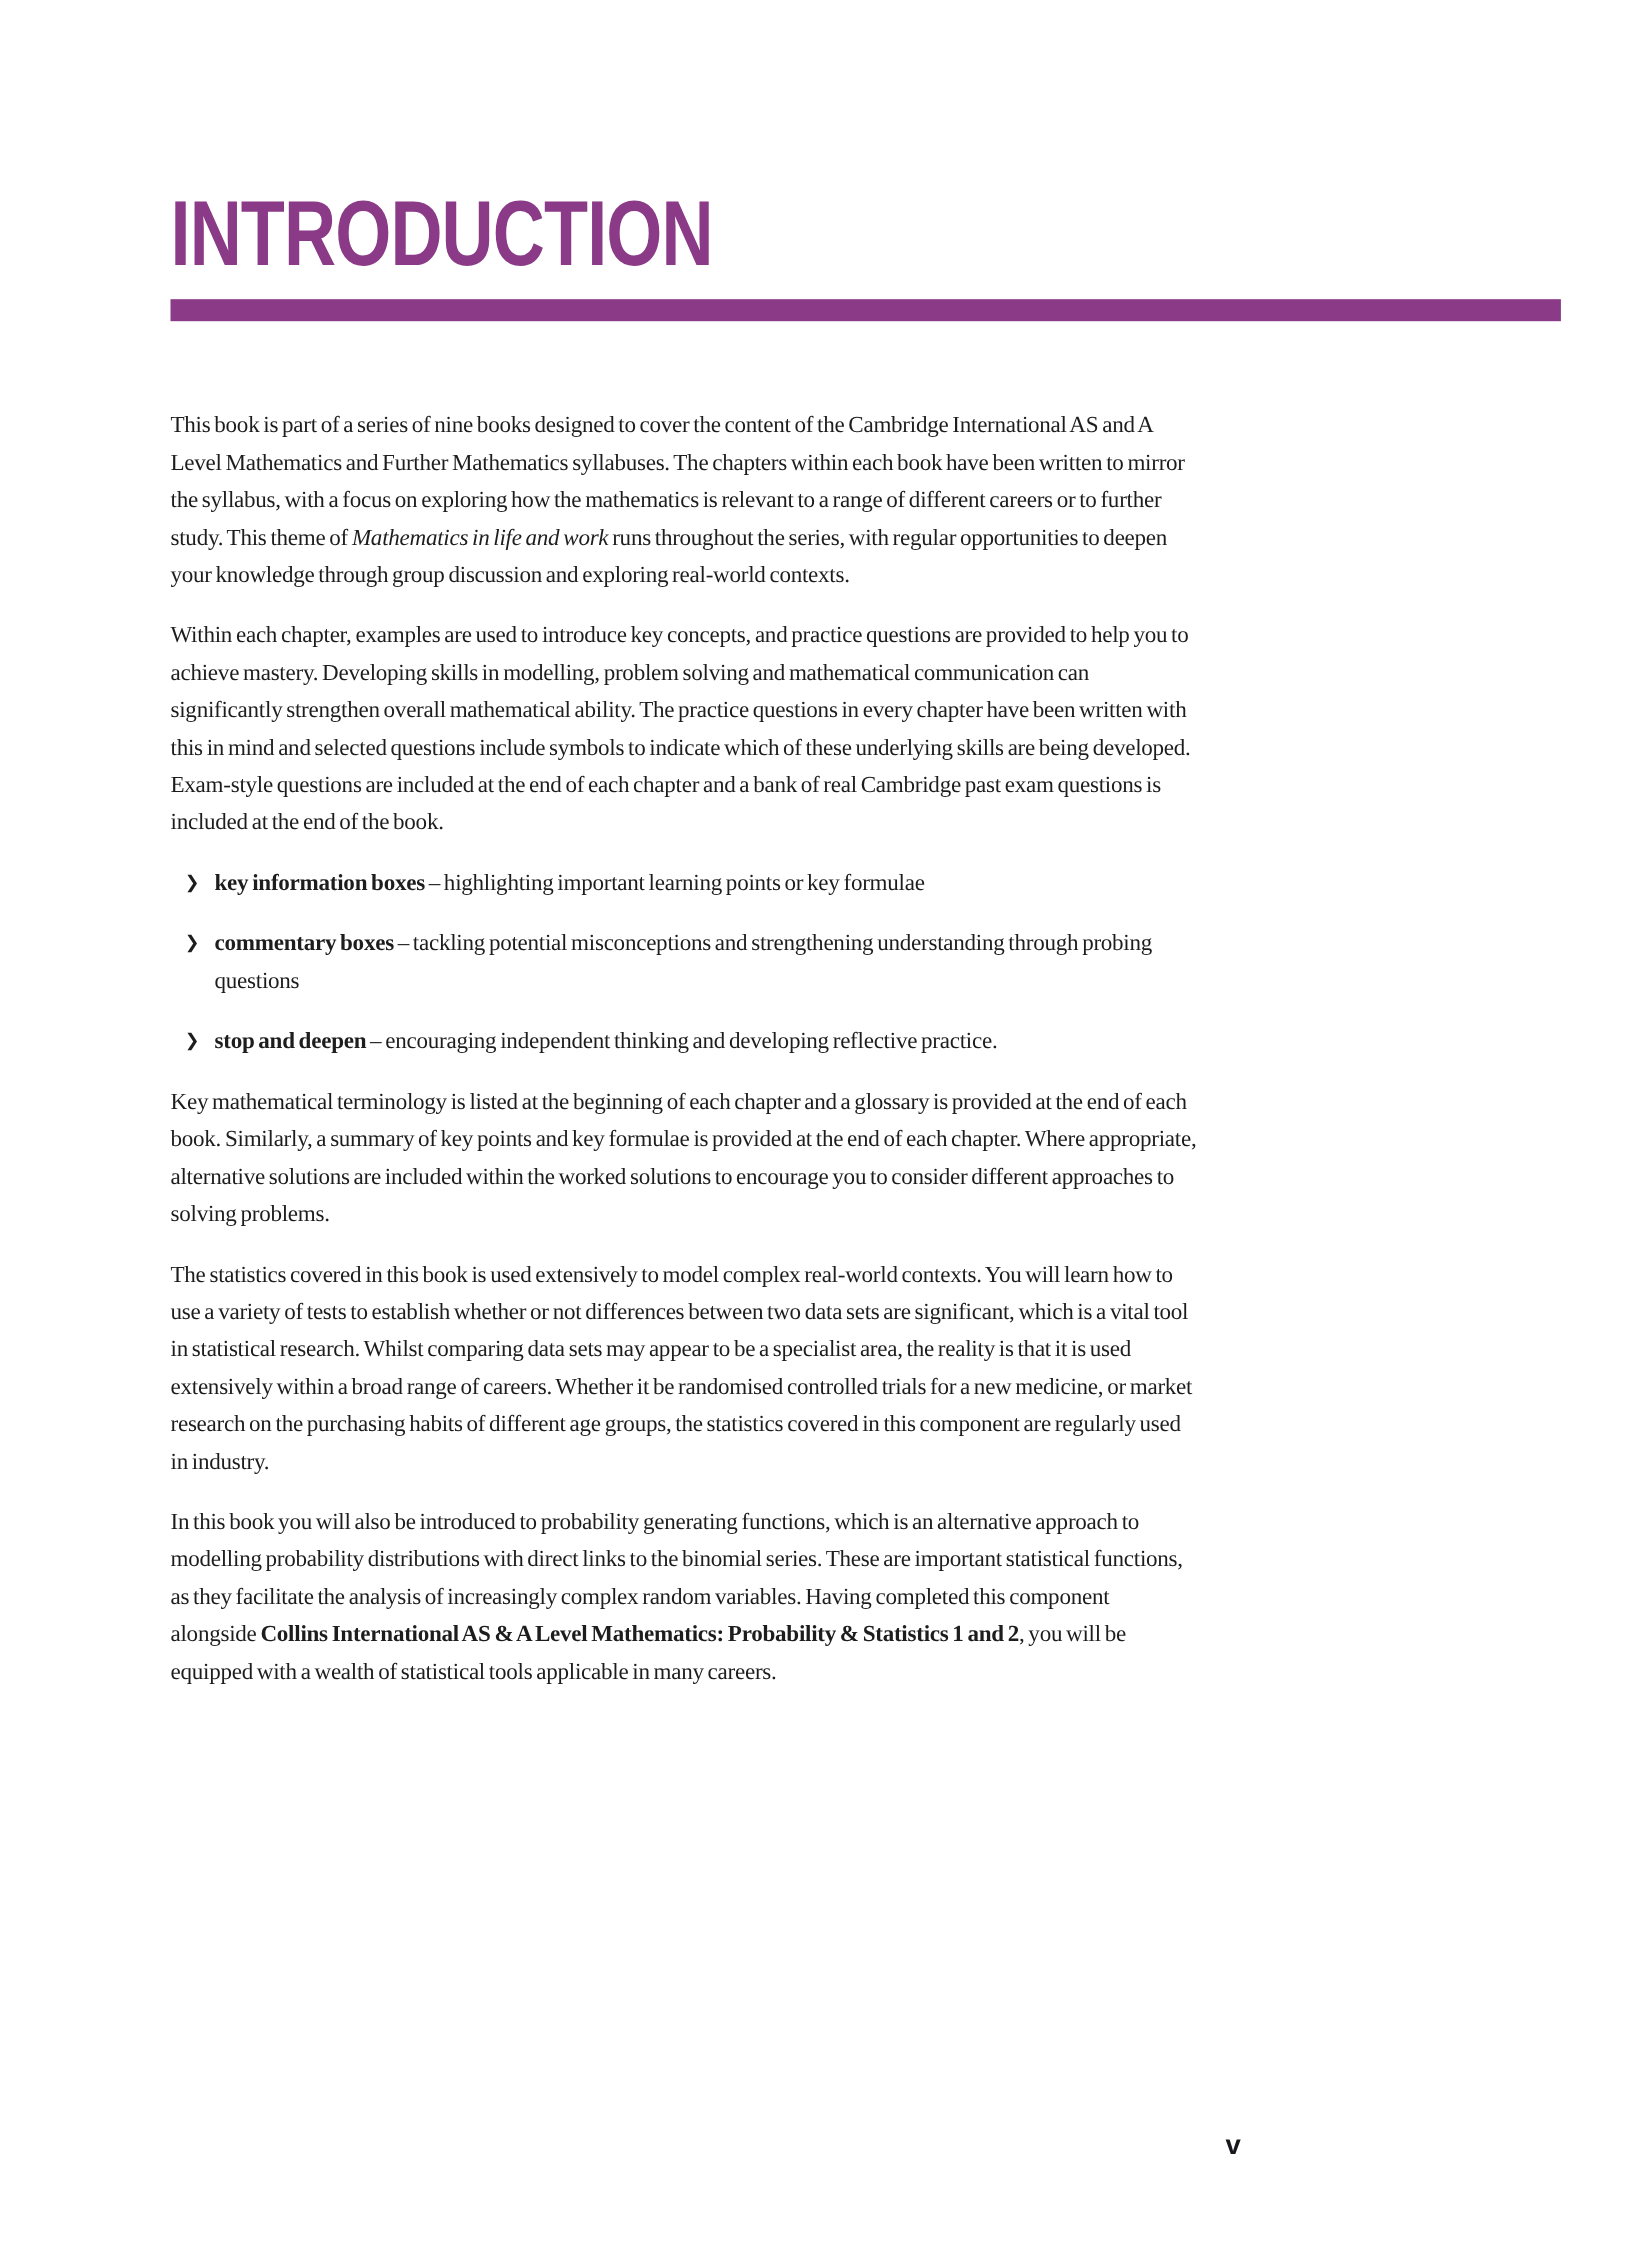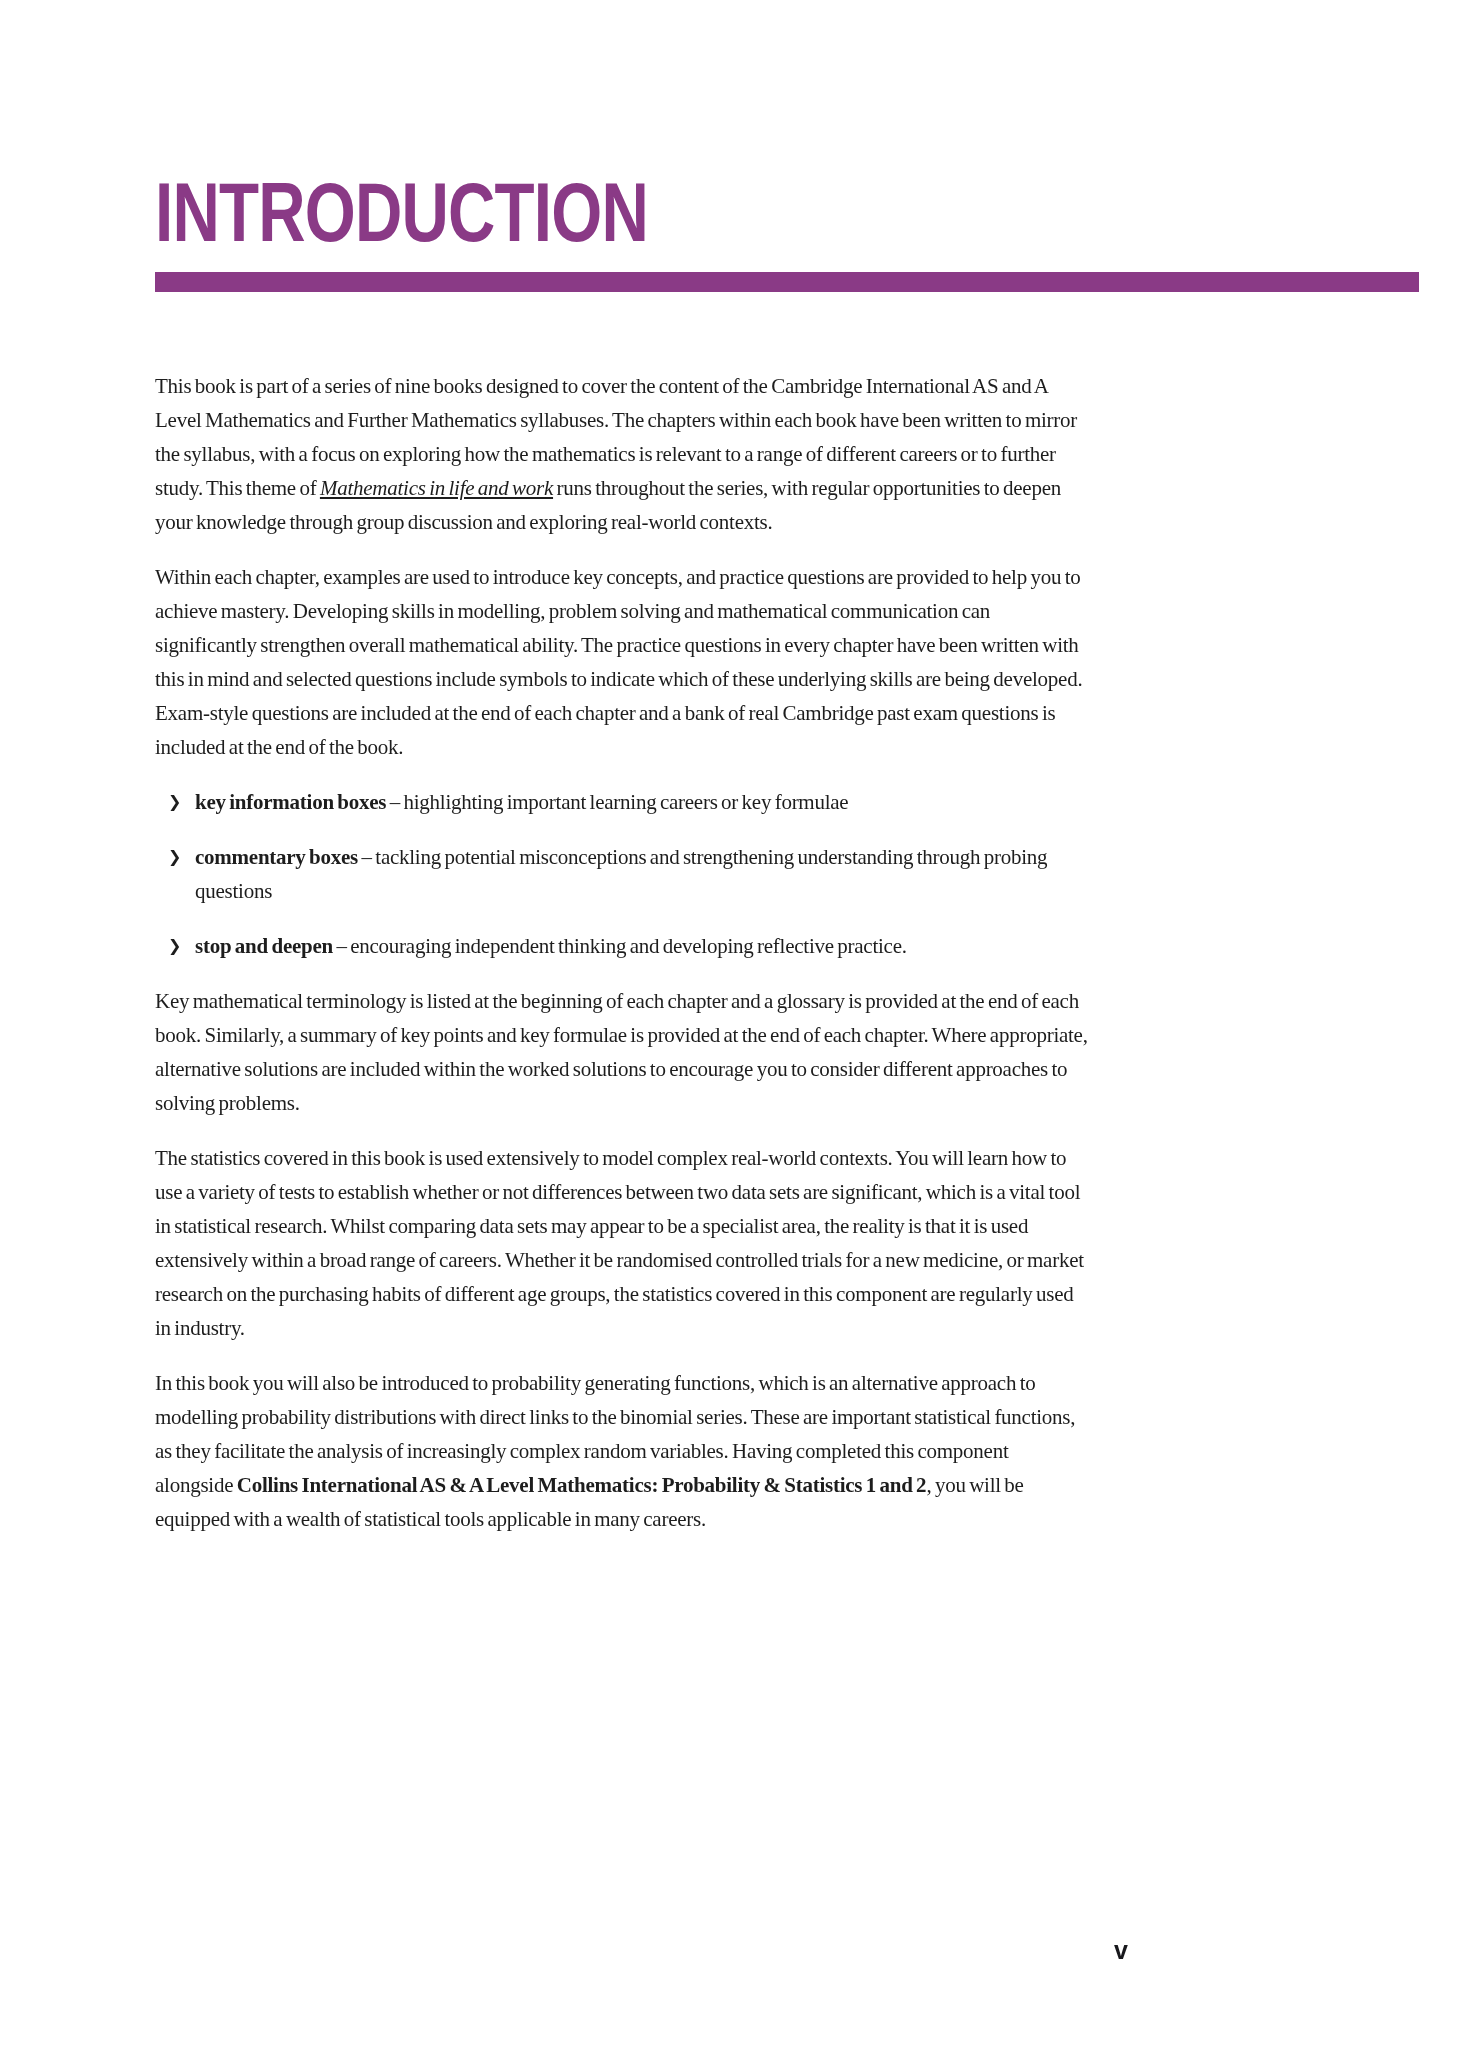--- a/index.html
+++ b/index.html
@@ -66,21 +66,21 @@
   }
   .content .bullet .marker{
     position:absolute;
     left:13px;top:0;
     font-family:"DejaVu Sans", sans-serif;
     font-weight:700;
     font-size:16px;
     line-height:34px;
     color:var(--body-text);
   }
-  .it{font-style:italic;text-decoration:underline;}
+  .it{font-style:italic;}
   .bd{font-weight:700;text-align:center;}
   footer .page-num{
     position:absolute;
     top:1936px;
     right:58px;
     font-family:"Liberation Sans", sans-serif;
     font-weight:700;
     font-size:25px;
     color:var(--footer-text);
   }
@@ -91,21 +91,21 @@
 <div class="page">
   <div class="inner">
     <header>
       <h1><span class="condense">INTRODUCTION</span></h1>
       <div class="title-rule"></div>
     </header>
     <main class="content">
       <div id="blocks">
           <p class="para"><span>This book is part of a series of nine books designed to cover the content of the Cambridge International AS and A Level Mathematics and Further Mathematics syllabuses. The chapters within each book have been written to mirror the syllabus, with a focus on exploring how the mathematics is relevant to a range of different careers or to further study. This theme of </span><span class="it">Mathematics in life and work</span><span> runs throughout the series, with regular opportunities to deepen your knowledge through group discussion and exploring real-world contexts.</span></p>
           <p class="para"><span>Within each chapter, examples are used to introduce key concepts, and practice questions are provided to help you to achieve mastery. Developing skills in modelling, problem solving and mathematical communication can significantly strengthen overall mathematical ability. The practice questions in every chapter have been written with this in mind and selected questions include symbols to indicate which of these underlying skills are being developed. Exam-style questions are included at the end of each chapter and a bank of real Cambridge past exam questions is included at the end of the book.</span></p>
-          <div class="bullet"><span class="marker">❯</span><span class="bd">key information boxes</span><span> – highlighting important learning careers or key formulae</span></div>
+          <div class="bullet"><span class="marker">❯</span><span class="bd">key information boxes</span><span> – highlighting important learning points or key formulae</span></div>
           <div class="bullet"><span class="marker">❯</span><span class="bd">commentary boxes</span><span> – tackling potential misconceptions and strengthening understanding through probing questions</span></div>
           <div class="bullet"><span class="marker">❯</span><span class="bd">stop and deepen</span><span> – encouraging independent thinking and developing reflective practice.</span></div>
           <p class="para"><span>Key mathematical terminology is listed at the beginning of each chapter and a glossary is provided at the end of each book. Similarly, a summary of key points and key formulae is provided at the end of each chapter. Where appropriate, alternative solutions are included within the worked solutions to encourage you to consider different approaches to solving problems.</span></p>
           <p class="para"><span>The statistics covered in this book is used extensively to model complex real-world contexts. You will learn how to use a variety of tests to establish whether or not differences between two data sets are significant, which is a vital tool in statistical research. Whilst comparing data sets may appear to be a specialist area, the reality is that it is used extensively within a broad range of careers. Whether it be randomised controlled trials for a new medicine, or market research on the purchasing habits of different age groups, the statistics covered in this component are regularly used in industry.</span></p>
           <p class="para"><span>In this book you will also be introduced to probability generating functions, which is an alternative approach to modelling probability distributions with direct links to the binomial series. These are important statistical functions, as they facilitate the analysis of increasingly complex random variables. Having completed this component alongside </span><span class="bd">Collins International AS &amp; A Level Mathematics: Probability &amp; Statistics 1 and 2</span><span>, you will be equipped with a wealth of statistical tools applicable in many careers.</span></p>
         </div>
     </main>
   </div>
   <footer>
     <span class="page-num">v</span>

